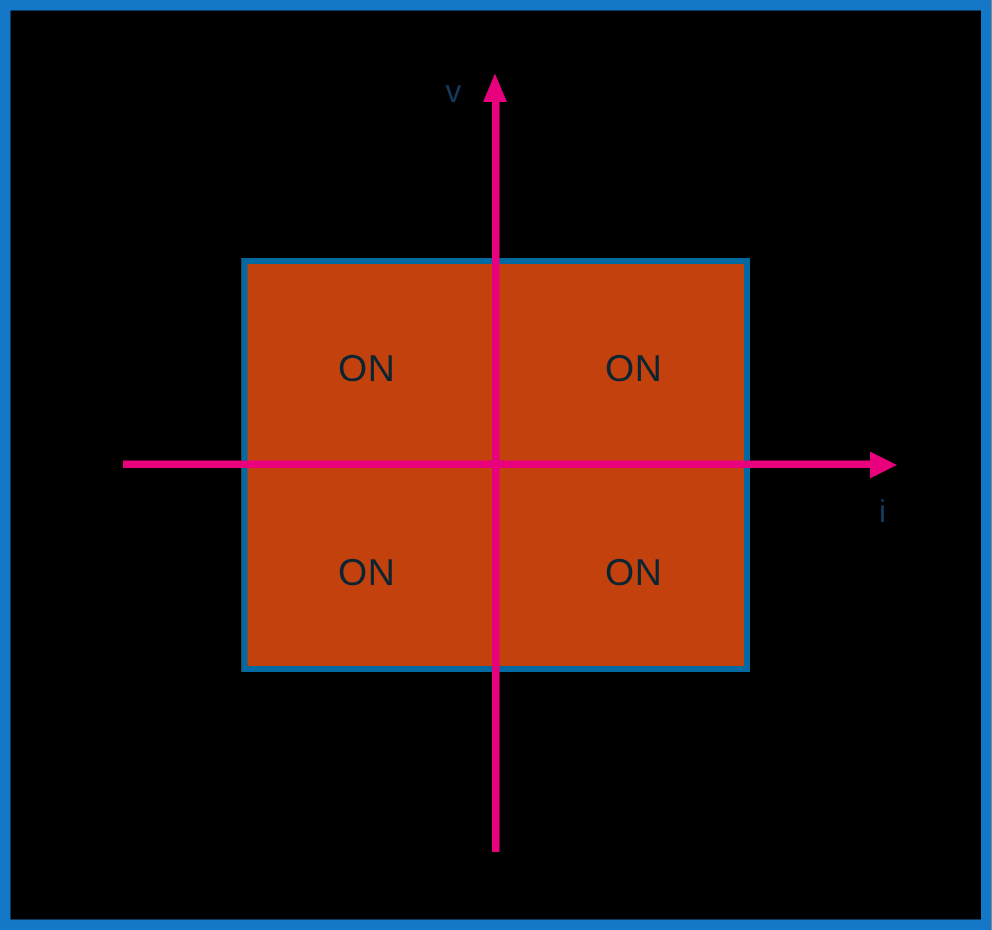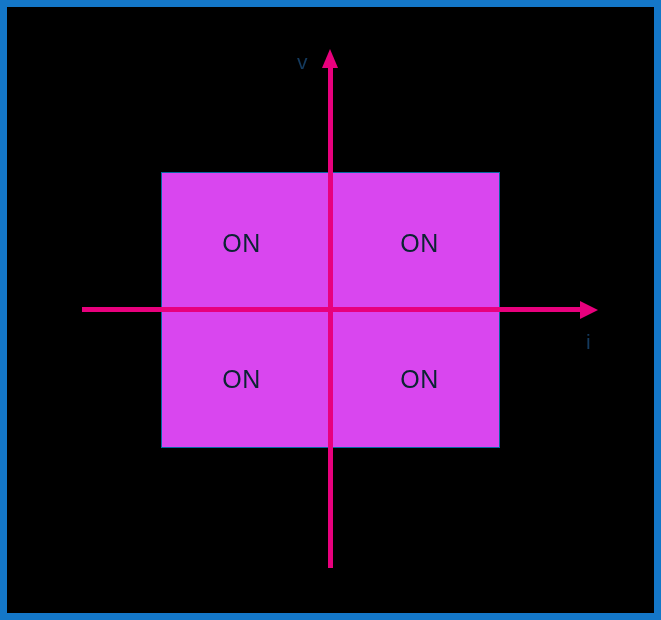--- a/index.html
+++ b/index.html
@@ -28,22 +28,22 @@
     z-index: 40;
   }
   
   #region-box {
     position: absolute;
     left: 161px;
     top: 172px;
     width: 339px;
     height: 276px;
     box-sizing: border-box;
-    background: #d946ef;
-    border: 1px solid #0369a1;
+    background: #c2410c;
+    border: 4px solid #0369a1;
     z-index: 5;
   }
   .quadrant {
     position: absolute;
     width: 169px;
     height: 137px;
     display: flex;
     align-items: center;
     justify-content: center;
     box-sizing: border-box;

